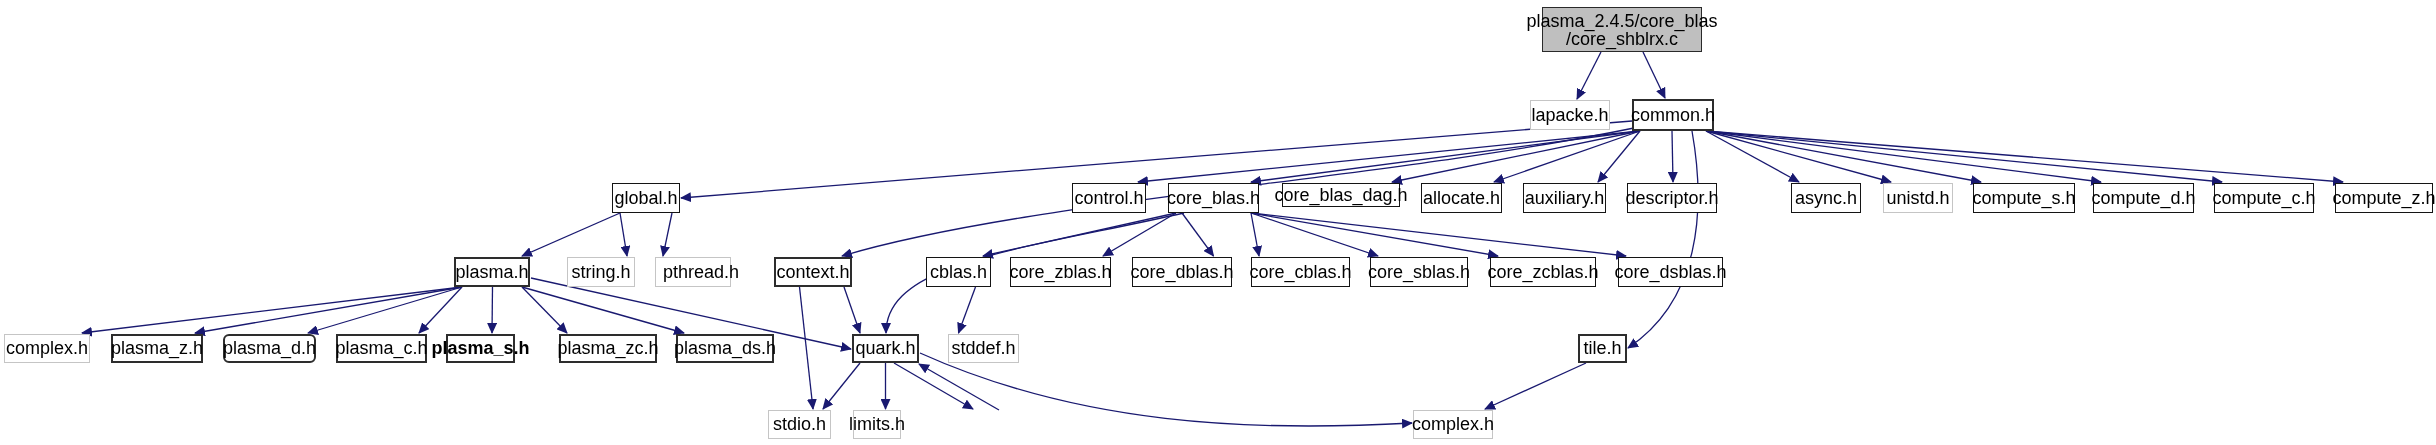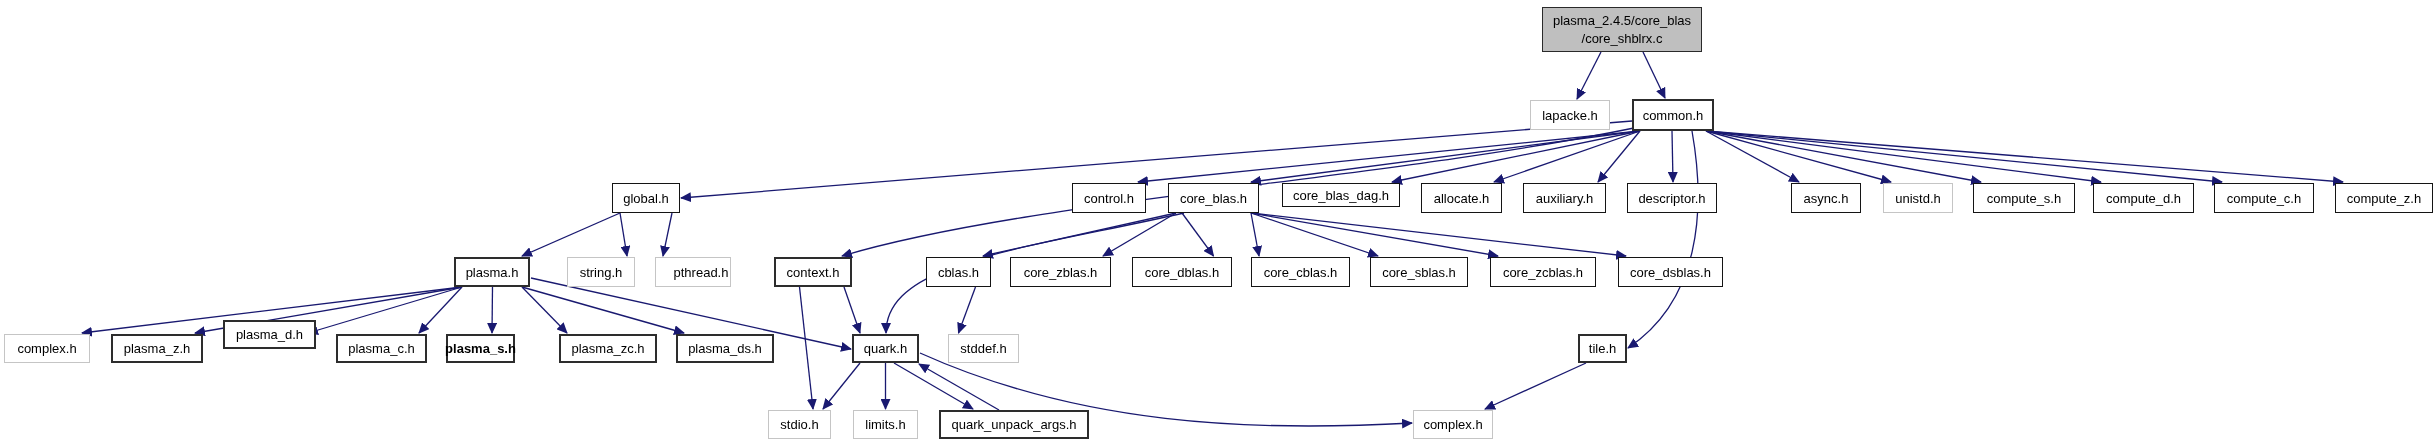--- a/index.html
+++ b/index.html
@@ -1,21 +1,21 @@
 <!DOCTYPE html>
 <html><head>
 <meta charset="utf-8">
 <style>
   html,body{margin:0;padding:0;background:#ffffff;}
   #stage{position:relative;width:2436px;height:445px;background:#ffffff;overflow:hidden;
          font-family:"Liberation Sans",sans-serif;}
   #edges{position:absolute;left:0;top:0;pointer-events:none;}
   .node{position:absolute;background:#ffffff;border:1px solid #000000;box-sizing:border-box;
         display:flex;align-items:center;justify-content:center;white-space:nowrap;
-        font-size:13px;color:#000;cursor:default;}
+        font-size:18px;color:#000;cursor:default;}
   .node.internal{border-color:#141414;border-width:1px;}
   .node.internal.em{border-width:2px;border-color:#2d2d2d;}
   .node.external{border-color:#c5c5c5;}
   .node.root{background:#bfbfbf;border:1.5px solid #2a2a2a;flex-direction:column;
              line-height:18px;text-align:center;}
 </style>
 </head>
 <body>
 
 <div id="stage">
@@ -96,25 +96,24 @@
     <div class="node internal em" style="left: 774px; top: 257px; width: 78px; height: 30px;">context.h</div>
     <div class="node internal" style="left: 926px; top: 257px; width: 65px; height: 30px;">cblas.h</div>
     <div class="node internal" style="left: 1010px; top: 257px; width: 101px; height: 30px;">core_zblas.h</div>
     <div class="node internal" style="left: 1132px; top: 257px; width: 100px; height: 30px;">core_dblas.h</div>
     <div class="node internal" style="left: 1251px; top: 257px; width: 99px; height: 30px;">core_cblas.h</div>
     <div class="node internal" style="left: 1370px; top: 257px; width: 98px; height: 30px;">core_sblas.h</div>
     <div class="node internal" style="left: 1490px; top: 257px; width: 106px; height: 30px;">core_zcblas.h</div>
     <div class="node internal" style="left: 1618px; top: 257px; width: 105px; height: 30px;">core_dsblas.h</div>
     <div class="node external" style="left: 4px; top: 334px; width: 86px; height: 29px;">complex.h</div>
     <div class="node internal em" style="left: 111px; top: 334px; width: 92px; height: 29px;">plasma_z.h</div>
-    <div class="node internal em" style="left: 223px; top: 320px; width: 93px; height: 29px;">plasma_d.h</div>
+    <div class="node internal em" style="left: 223px; top: 334px; width: 93px; height: 29px; border-radius: 6px;">plasma_d.h</div>
     <div class="node internal em" style="left: 336px; top: 334px; width: 91px; height: 29px;">plasma_c.h</div>
     <div class="node internal em" style="left: 446px; top: 334px; width: 69px; height: 29px; font-weight: bold;">plasma_s.h</div>
     <div class="node internal em" style="left: 559px; top: 334px; width: 98px; height: 29px;">plasma_zc.h</div>
     <div class="node internal em" style="left: 676px; top: 334px; width: 98px; height: 29px;">plasma_ds.h</div>
     <div class="node internal em" style="left: 852px; top: 334px; width: 67px; height: 29px;">quark.h</div>
     <div class="node external" style="left: 940px; top: 334px; width: 71px; height: 29px; margin-left: 8px;">stddef.h</div>
     <div class="node internal em" style="left: 1578px; top: 334px; width: 49px; height: 29px;">tile.h</div>
     <div class="node external" style="left: 768px; top: 410px; width: 63px; height: 29px;">stdio.h</div>
-    <div class="node external" style="left: 853px; top: 410px; width: 65px; height: 29px;">limits.h</div>
-    <div class="node internal em" style="left: 939px; top: 410px; width: 150px; height: 29px;">quark_unpack_args.h</div>
+    <div class="node external" style="left: 853px; top: 410px; width: 48px; height: 29px;">limits.h</div>
     <div class="node external" style="left: 1413px; top: 410px; width: 80px; height: 29px;">complex.h</div>
   </div>
 
 </body></html>

